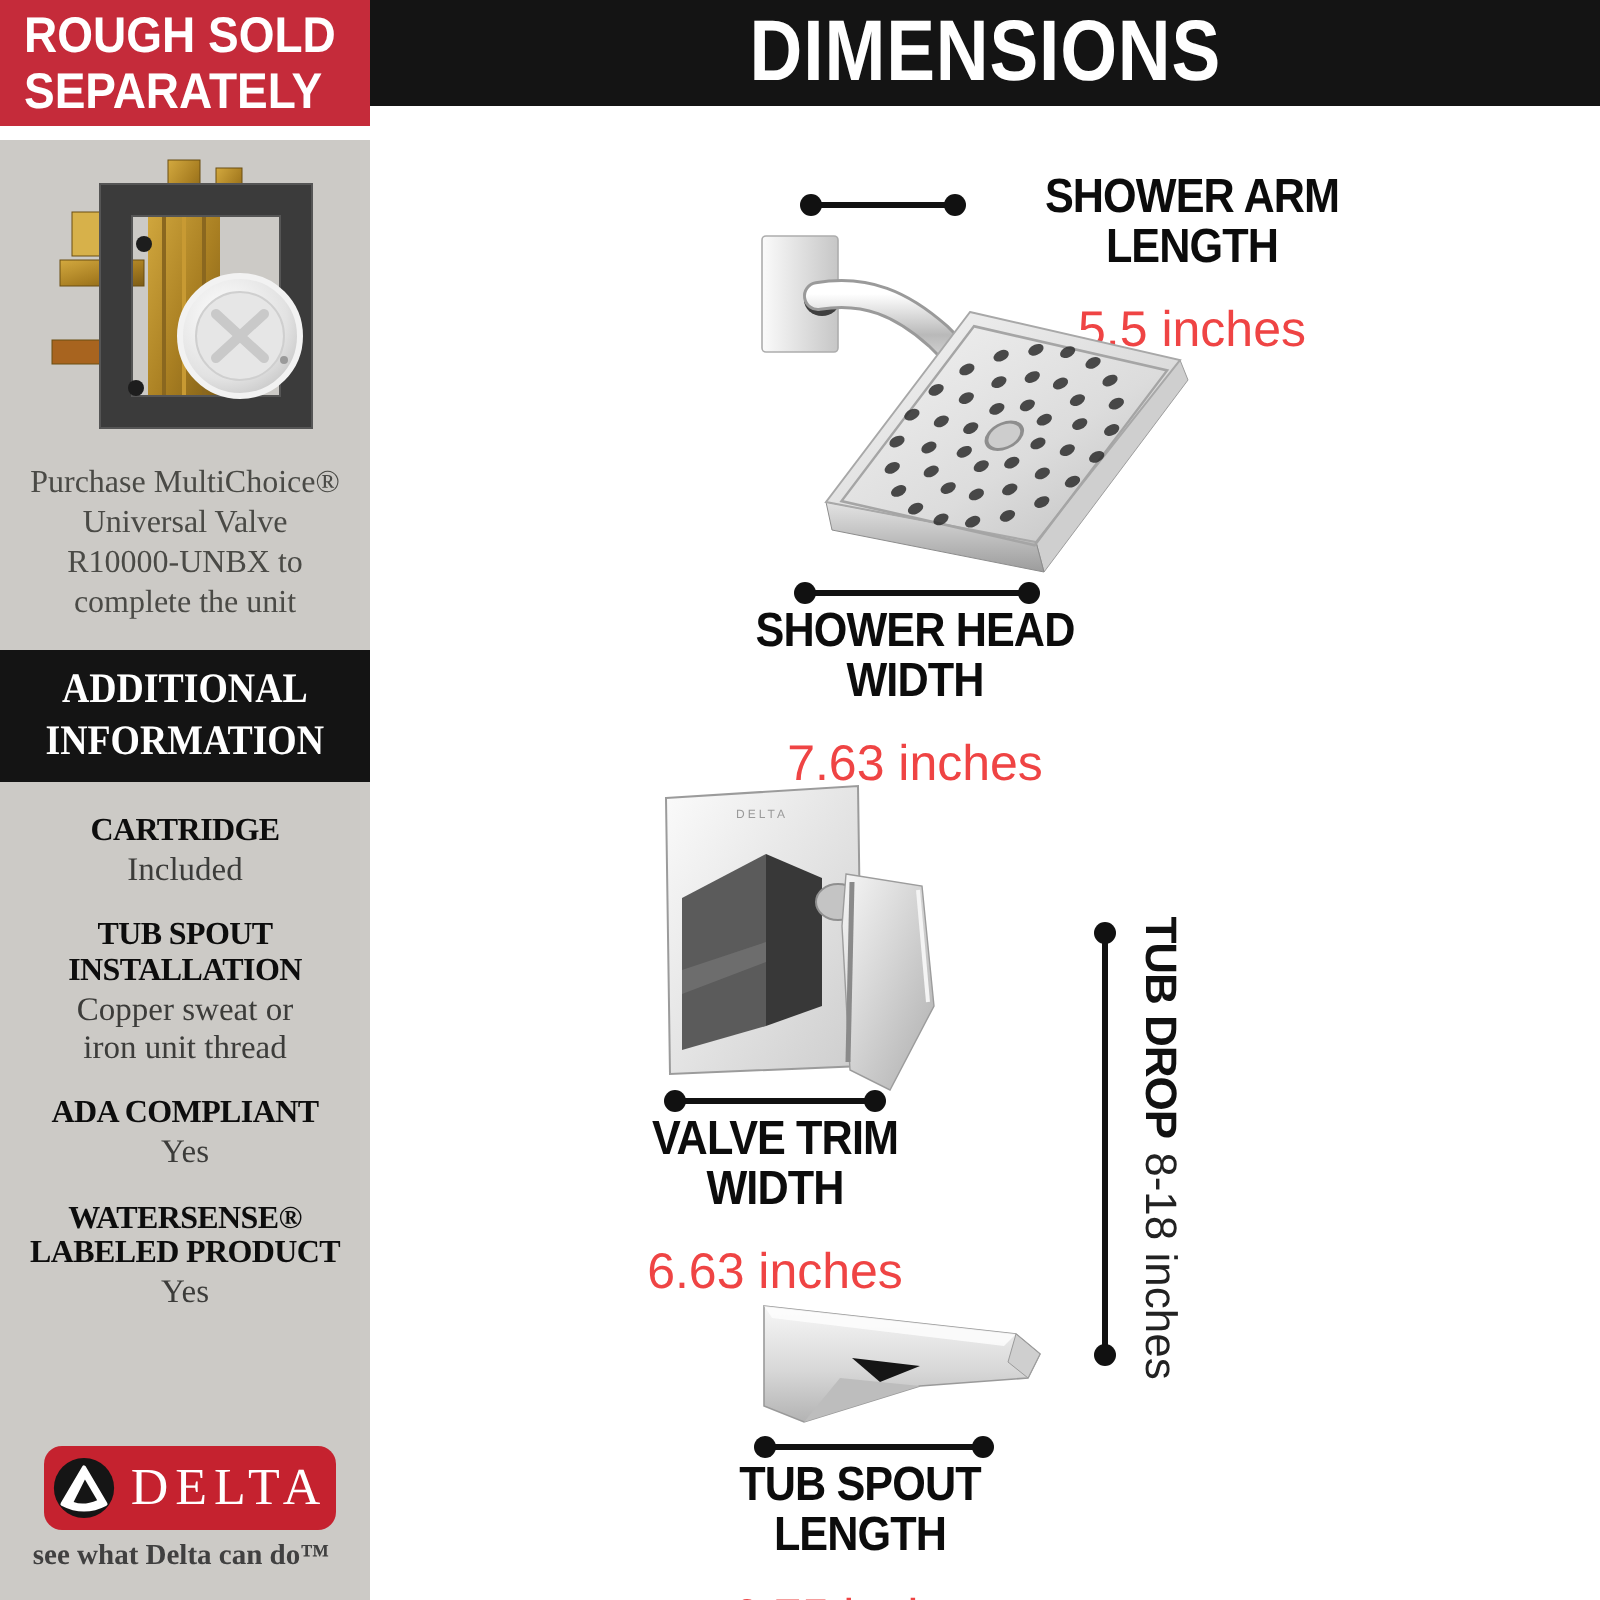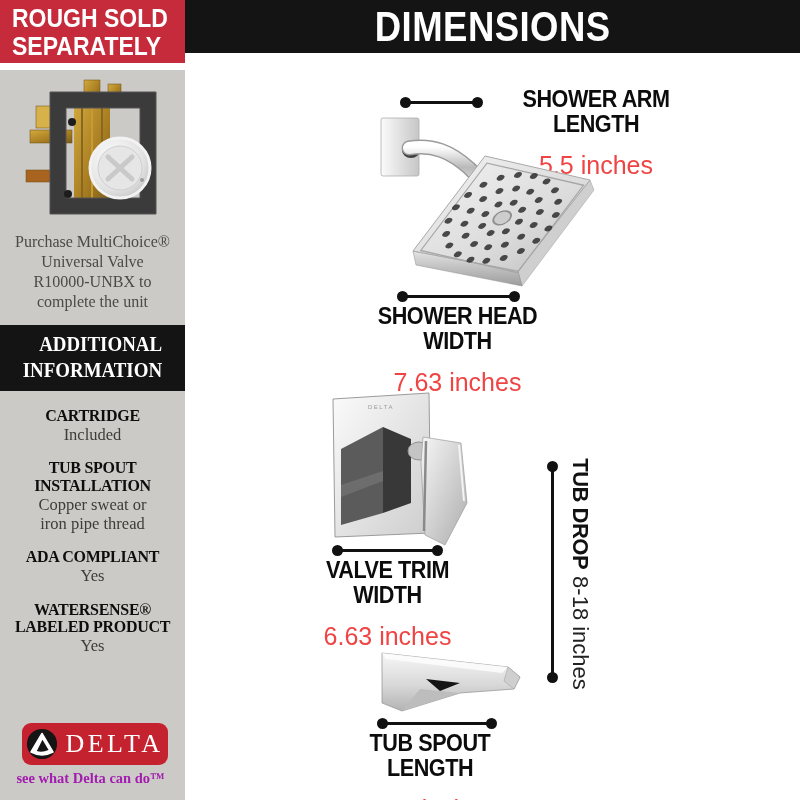--- a/index.html
+++ b/index.html
@@ -10,32 +10,32 @@
   .rough-header{position:absolute;left:0;top:0;width:185px;height:63px;background:#c52b3a;
     color:#fff;font-weight:bold;font-size:25px;line-height:1.12;display:flex;align-items:center;
     padding-left:12px;box-sizing:border-box;white-space:pre-line;}
   .rough-header .squeezeL{display:inline-block;transform:scaleX(.92);transform-origin:0 50%;}
   .gray-panel{position:absolute;left:0;top:70px;width:185px;height:730px;background:#cccac6;font-family:Liberation Serif, serif;}
   .valve-photo{position:absolute;left:22px;top:8px;}
   .valve-note{position:absolute;left:0;top:162px;width:185px;text-align:center;color:#4a4a46;
     font-size:16px;line-height:1.25;white-space:pre-line;}
   .additional-header{position:absolute;left:0;top:255px;width:185px;height:66px;background:#141414;
     color:#fff;font-weight:bold;font-size:21px;line-height:1.22;display:flex;align-items:center;
-    justify-content:center;text-align:right;white-space:pre-line;}
+    justify-content:center;text-align:center;white-space:pre-line;}
   .squeeze{display:inline-block;transform:scaleX(.9);transform-origin:50% 50%;}
   .specs{position:absolute;left:0;top:337px;width:185px;text-align:center;}
   .spec{margin-bottom:15px;}
   .spec-label{font-weight:bold;font-size:16px;line-height:1.12;color:#0d0d0d;white-space:pre-line;
     letter-spacing:-0.3px;}
   .spec-value{font-size:16.5px;line-height:1.12;color:#3c3c3a;white-space:pre-line;margin-top:1px;}
   .delta-logo{position:absolute;left:22px;top:653px;width:146px;height:42px;background:#c5222f;
     border-radius:9px;display:flex;align-items:center;justify-content:center;gap:7px;}
   .delta-word{color:#fff;font-size:26px;letter-spacing:3.5px;font-weight:normal;}
   .tagline{position:absolute;left:0;top:700px;width:181px;text-align:center;font-weight:bold;
-    font-size:14.5px;color:#a21caf;}
+    font-size:14.5px;color:#404040;}
   
   .main{position:absolute;left:185px;top:0;width:615px;height:800px;background:#fff;}
   .title-banner{position:absolute;left:0;top:0;width:615px;height:53px;background:#141414;
     display:flex;align-items:center;justify-content:center;}
   .title-banner h1{margin:0;color:#fff;font-size:43px;letter-spacing:.5px;
     transform:scaleX(.85);transform-origin:center;}
   
   .dim-h{position:absolute;height:3px;background:#111;}
   .dim-h::before,.dim-h::after{content:"";position:absolute;width:11px;height:11px;
     border-radius:50%;background:#111;top:-4px;}
@@ -111,21 +111,21 @@
 
       <div class="specs">
         <div class="spec">
           <div class="spec-label">CARTRIDGE</div>
           <div class="spec-value">Included</div>
         </div>
         <div class="spec">
           <div class="spec-label">TUB SPOUT
 INSTALLATION</div>
           <div class="spec-value">Copper sweat or
-iron pipe thread</div>
+iron unit thread</div>
         </div>
         <div class="spec">
           <div class="spec-label">ADA COMPLIANT</div>
           <div class="spec-value">Yes</div>
         </div>
         <div class="spec">
           <div class="spec-label">WATERSENSE®
 LABELED PRODUCT</div>
           <div class="spec-value">Yes</div>
         </div>

